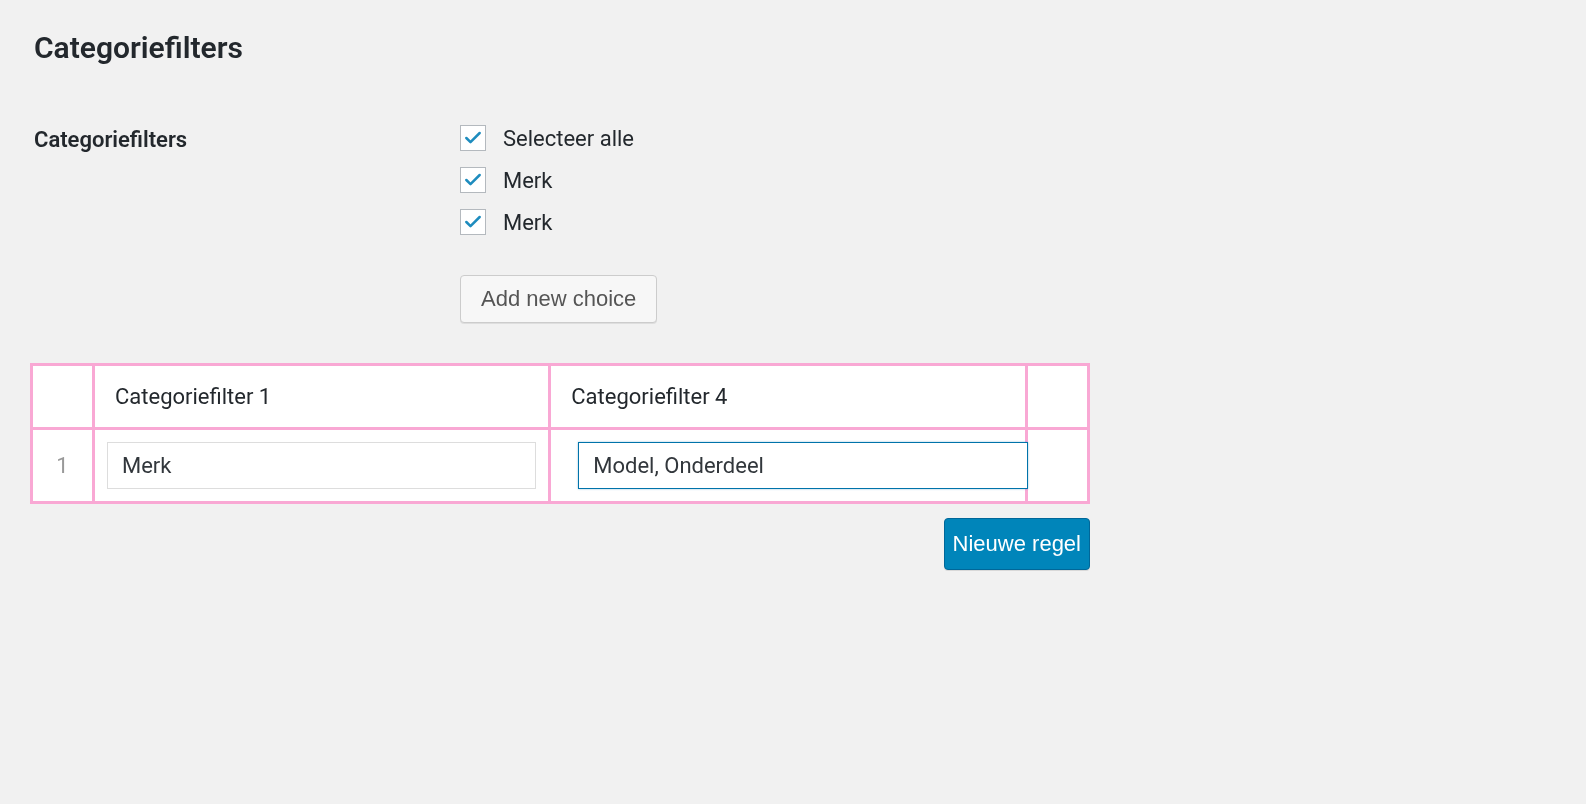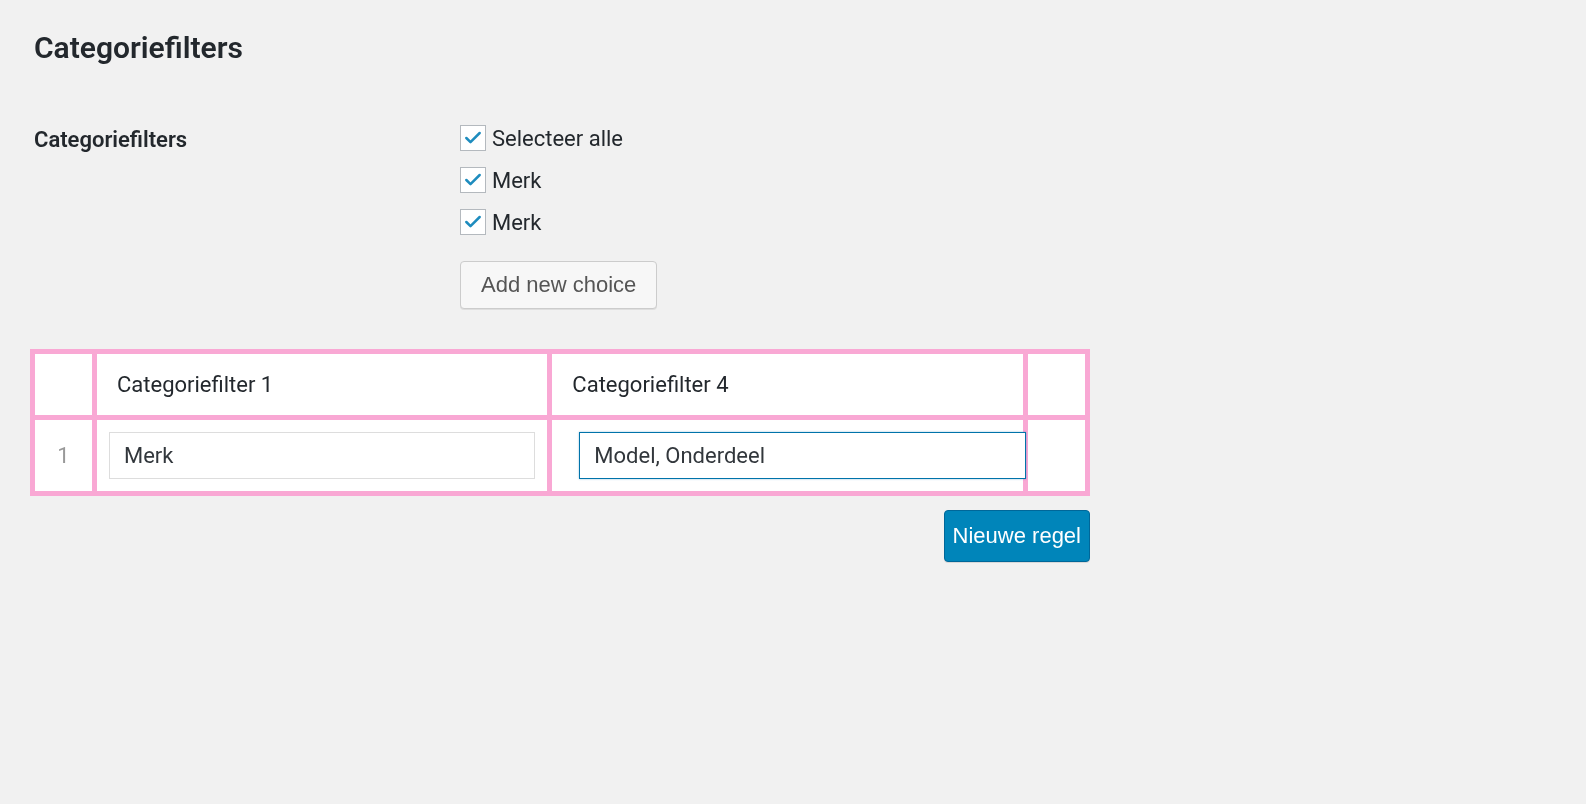--- a/index.html
+++ b/index.html
@@ -25,53 +25,53 @@
       width: 430px;
       font-weight: 600;
       font-size: 22px;
       color: #23282d;
       padding-top: 2px;
       flex-shrink: 0;
       padding-left: 4px;
     }
     .form-content { flex: 1; }
     .checkbox-list { display: flex; flex-direction: column; gap: 16px; }
-    .checkbox-item { display: flex; align-items: center; gap: 6px; }
+    .checkbox-item { display: flex; align-items: center; gap: 17px; }
     .checkbox {
       width: 26px;
       height: 26px;
       border: 1px solid #b4b9be;
       background: #fff;
       display: inline-flex;
       align-items: center;
       justify-content: center;
       cursor: pointer;
       flex-shrink: 0;
     }
     .checkbox svg { width: 20px; height: 20px; display: block; }
     .checkbox-label { font-size: 22px; color: #23282d; }
     .add-choice-btn {
-      margin-top: 26px;
+      margin-top: 40px;
       padding: 10px 20px;
       font-size: 22px;
       color: #555;
       background: #f7f7f7;
       border: 1px solid #ccc;
       border-radius: 4px;
       cursor: pointer;
       box-shadow: 0 1px 0 rgba(0,0,0,0.08);
     }
     .link-table {
       border-collapse: collapse;
       width: 100%;
       max-width: 1060px;
       background: #fff;
     }
     .link-table th, .link-table td {
-      border: 5px solid #f9a8d4;
+      border: 3px solid #f9a8d4;
       padding: 18px 20px;
       text-align: left;
       font-size: 22px;
     }
     .link-table th { font-weight: 400; color: #23282d; }
     .link-table th.num-col, .link-table td.num-col {
       width: 62px;
       text-align: center;
       color: #999;
       padding: 18px 0;

